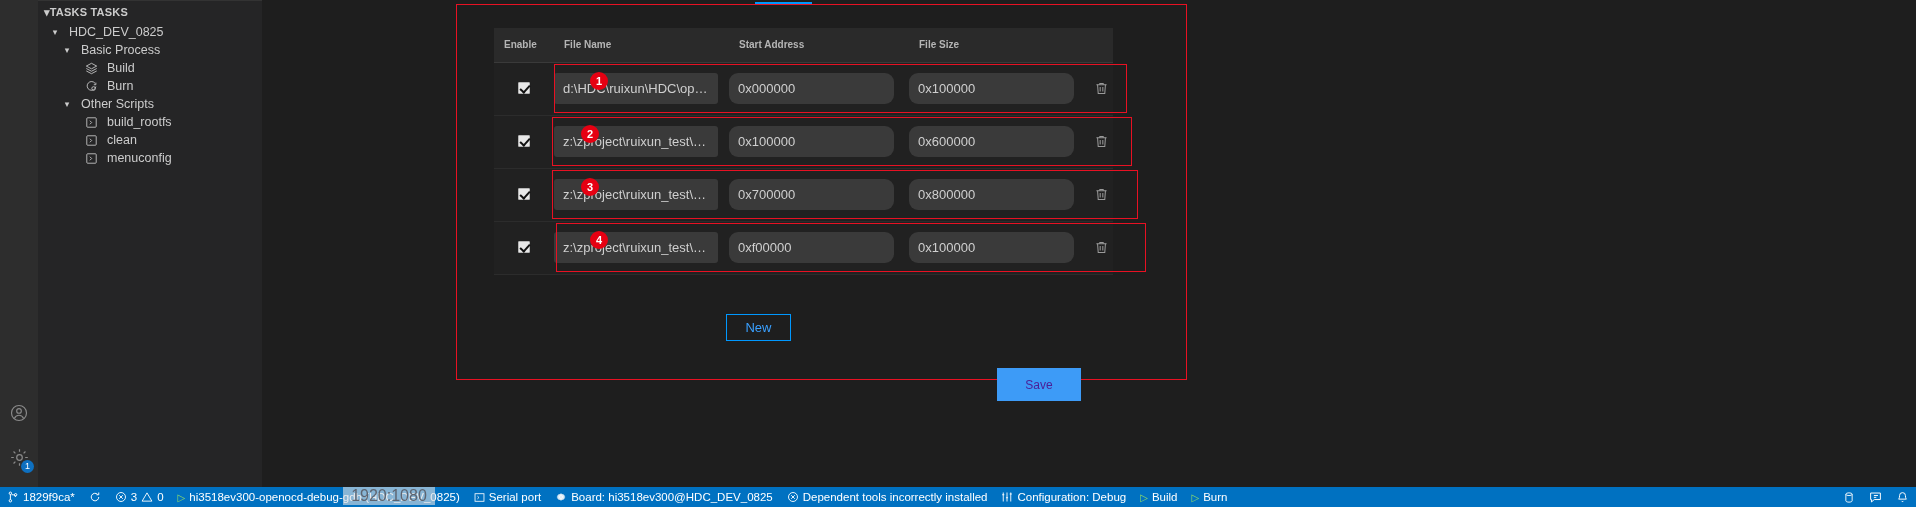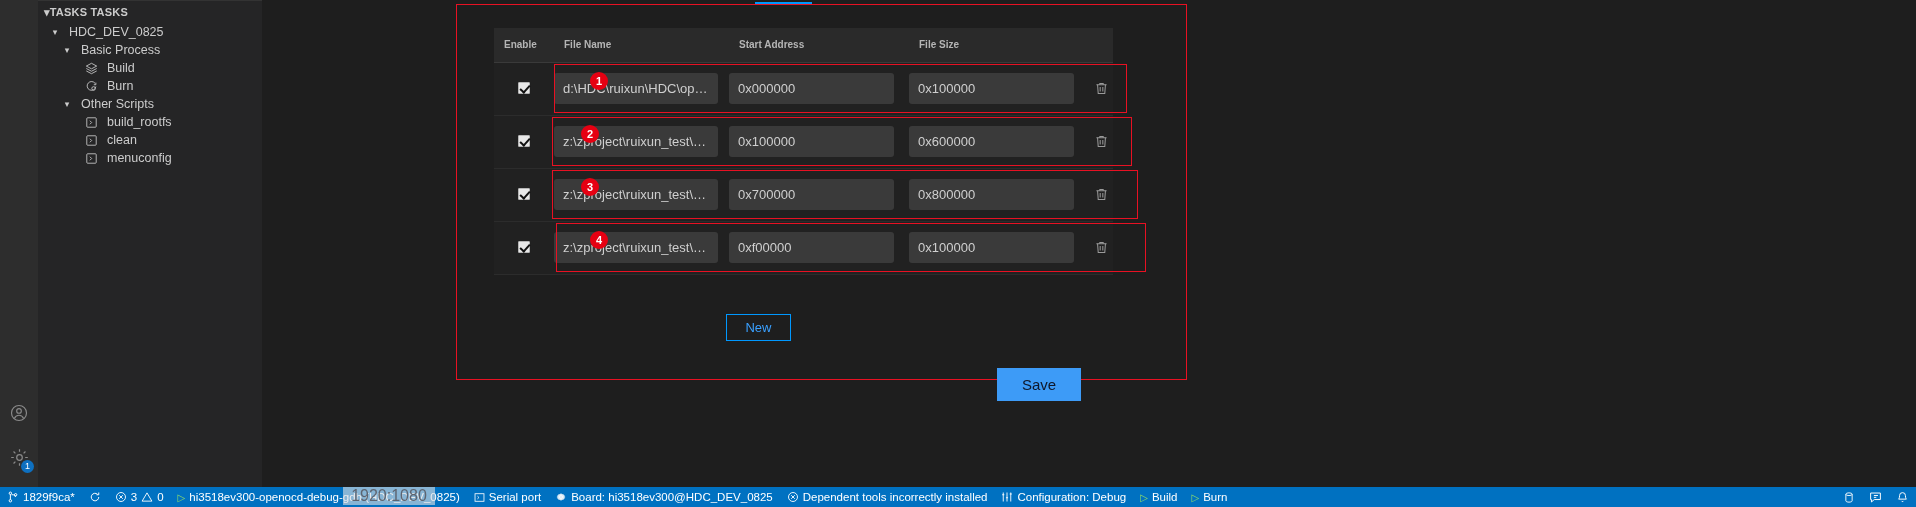--- a/index.html
+++ b/index.html
@@ -82,43 +82,43 @@
     content: ""; position: absolute; left: 3px; top: 0px; width: 4px; height: 8px;
     border: solid #111; border-width: 0 2px 2px 0; transform: rotate(42deg);
   }
   .fld {
     background: #3a3a3a; border: none; border-radius: 3px;
     height: 31px; color: #cfcfcf; font-size: 13px;
     font-family: "Liberation Sans", sans-serif;
     padding: 0 9px; outline: none;
   }
   .fld.name { width: 164px; }
-  .fld.val  { width: 165px; }
+  .fld.val  { width: 165px; border-radius: 9px; }
   .del-btn { color: #9a9a9a; display: flex; align-items: center; justify-content: center; width: 24px; }
 
   
   .rowmark { position: absolute; border: 1.5px solid #e81123; pointer-events: none; }
 
   
   .badge-num {
     position: absolute; width: 18px; height: 18px; border-radius: 50%;
     background: #e60012; color: #fff; font-size: 11px; font-weight: bold;
     display: flex; align-items: center; justify-content: center;
     font-family: "Liberation Sans", sans-serif; z-index: 6;
   }
 
   .btn-new {
     position: absolute; left: 232px; top: 286px; width: 65px; height: 27px;
     background: transparent; border: 1px solid #0098ff; color: #3aa0ff;
     font-size: 13px; font-family: "Liberation Sans", sans-serif; cursor: pointer;
   }
   .btn-save {
     position: absolute; left: 503px; top: 340px; width: 84px; height: 33px;
-    background: #3d9bf7; border: none; color: #0f172a;
-    font-size: 15px; font-family: "Liberation Sans", sans-serif; cursor: pointer;
+    background: #3d9bf7; border: none; color: #4c1d95;
+    font-size: 12px; font-family: "Liberation Sans", sans-serif; cursor: pointer;
   }
 
   
   .statusbar {
     position: absolute; left: 0; bottom: 0; width: 1916px; height: 20px;
     background: #0071c1; display: flex; align-items: center;
     color: #fff; font-size: 11.5px; white-space: nowrap;
   }
   .sb-item { display: flex; align-items: center; height: 20px; padding: 0 7px; gap: 4px; }
   .sb-right { margin-left: auto; display: flex; align-items: center; }

